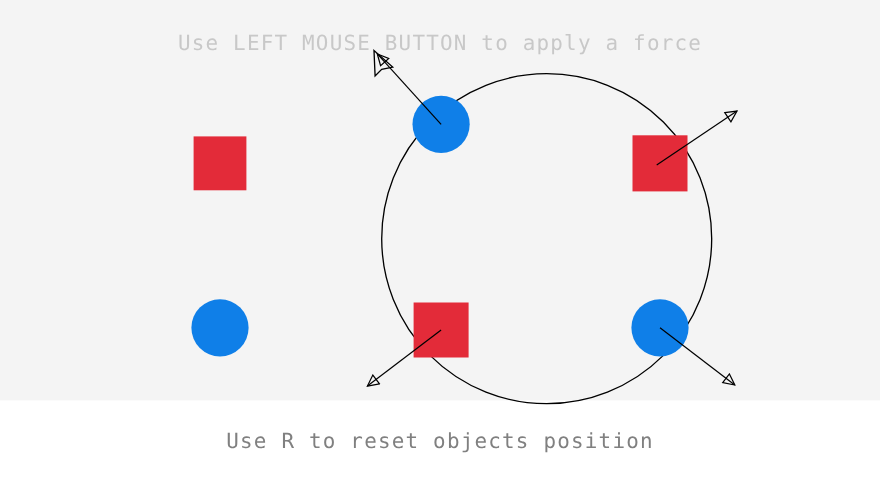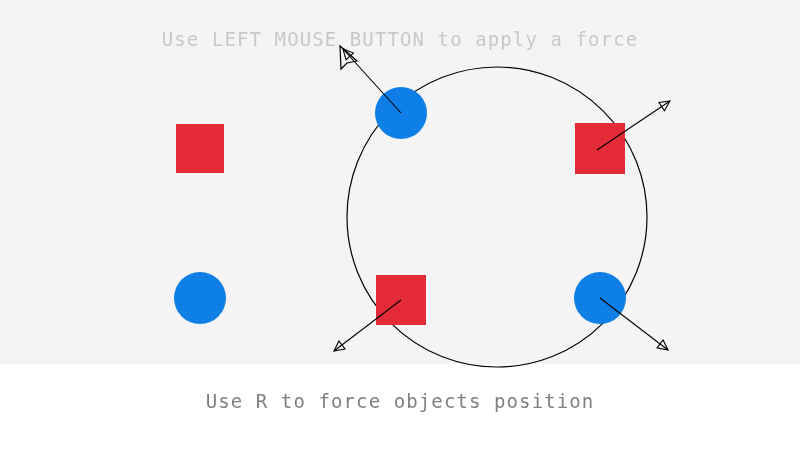--- a/index.html
+++ b/index.html
@@ -74,15 +74,15 @@
 
     <line id="force-circle-bottom-right" x1="600" y1="298" x2="668" y2="350" stroke="#000000" stroke-width="1.1" marker-end="url(#arrowhead-open)"></line>
 
     <g id="cursor" transform="translate(340,46)">
       <path d="M 0 0 L 1 23 L 7 17 L 17 15 Z" fill="none" stroke="#000000" stroke-width="1.2" stroke-linejoin="miter"></path>
     </g>
   </svg>
 
   <div class="hint-text" id="hint-top" style="color: rgb(200, 200, 200);">Use LEFT MOUSE BUTTON to apply a force</div>
 
-  <div class="hint-text" id="hint-bottom" style="color: rgb(128, 128, 128);">Use R to force objects position</div>
+  <div class="hint-text" id="hint-bottom" style="color: rgb(128, 128, 128);">Use R to reset objects position</div>
 
 </div>
 
 </body></html>

